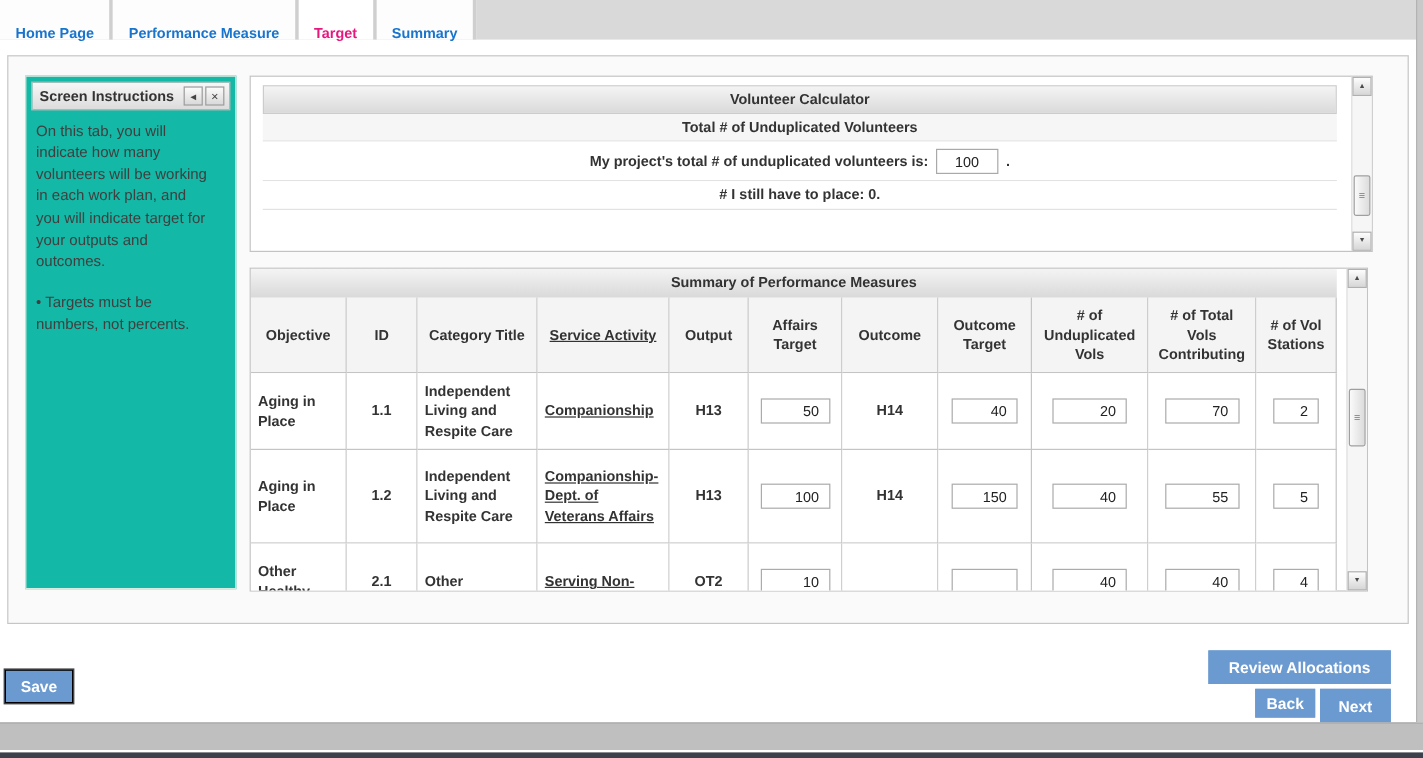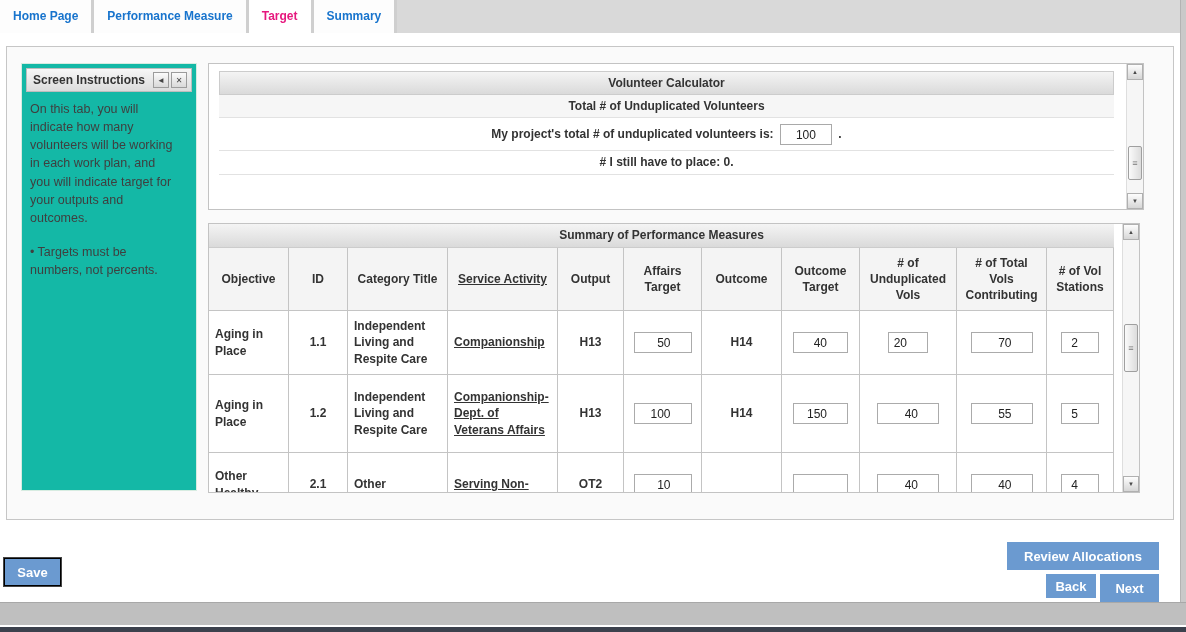--- a/index.html
+++ b/index.html
@@ -4,21 +4,21 @@
 <style>
   * { margin:0; padding:0; box-sizing:border-box; }
   html,body { width:1186px; height:632px; }
   body {
     position:relative; overflow:hidden; background:#ffffff;
     font-family:"Liberation Sans","DejaVu Sans",sans-serif; font-size:12px; color:#333;
   }
   
   .tabbar { position:absolute; left:0; top:0; width:1180px; height:33px; background:#d9d9d9; display:flex; }
   .tab {
-    background:#fdfdfd; border-right:3px solid #cfcfcf; padding:0 13px; height:33px;
+    background:#fdfdfd; border-right:3px solid #cfcfcf; padding:12px 13px; height:33px;
     line-height:33px; font-weight:bold; font-size:12px; color:#1874cd; cursor:pointer; white-space:nowrap;
   }
   .tab.active { color:#e6187e; background:#ffffff; }
   
   .main-panel {
     position:absolute; left:6px; top:46px; width:1168px; height:474px;
     border:1px solid #c6c6c6; background:#fafafa;
   }
   
   .instructions {
@@ -76,21 +76,21 @@
     font-weight:bold; color:#333; padding:4px 6px; line-height:1.35; background:#fff;
   }
   .th { background:#f4f4f4; height:63px; }
   .tr .td { min-height:64px; }
   .tr.r2 .td { min-height:78px; }
   .tr.r3 .td { min-height:64px; }
   .td.left { justify-content:flex-start; text-align:left; }
   .c0{width:80px;} .c1{width:59px;} .c2{width:100px;} .c3{width:110px;text-decoration:underline;} .c4{width:66px;}
   .c5{width:78px;} .c6{width:80px;} .c7{width:78px;} .c8{width:97px;} .c9{width:90px;} .c10{width:67px;}
   .cell-input {
-    width:58px; height:21px; border:1px solid #ababab; text-align:right; padding-right:20px;
+    width:58px; height:21px; border:1px solid #ababab; text-align:right; padding-right:8px;
     font-size:12px; font-family:inherit; color:#222;
   }
   .cell-input.small { width:38px; }
   
   .btn {
     position:absolute; background:#6b9ad0; color:#ffffff; font-weight:bold; font-size:13px;
     border:1px solid #6b9ad0; display:flex; align-items:center; justify-content:center; cursor:pointer;
     font-family:inherit;
   }
   .btn.save { left:4px; top:558px; width:57px; height:28px; border:1px solid #000; box-shadow:0 0 0 1px #444; }
@@ -177,21 +177,21 @@
           <div class="td c3 left">Companionship</div>
           <div class="td c4">H13</div>
           <div class="td c5">
               <input class="cell-input" value="50" style="">
             </div>
           <div class="td c6">H14</div>
           <div class="td c7">
               <input class="cell-input" style="width: 55px;" value="40">
             </div>
           <div class="td c8">
-              <input class="cell-input" style="width: 40px;" value="20">
+              <input class="cell-input" style="width: 62px;" value="20">
             </div>
           <div class="td c9">
               <input class="cell-input" style="width: 62px;" value="70">
             </div>
           <div class="td c10">
               <input class="cell-input small" value="2" style="">
             </div>
         </div>
         <div class="tr r2">
           <div class="td c0 left">Aging in Place</div>

